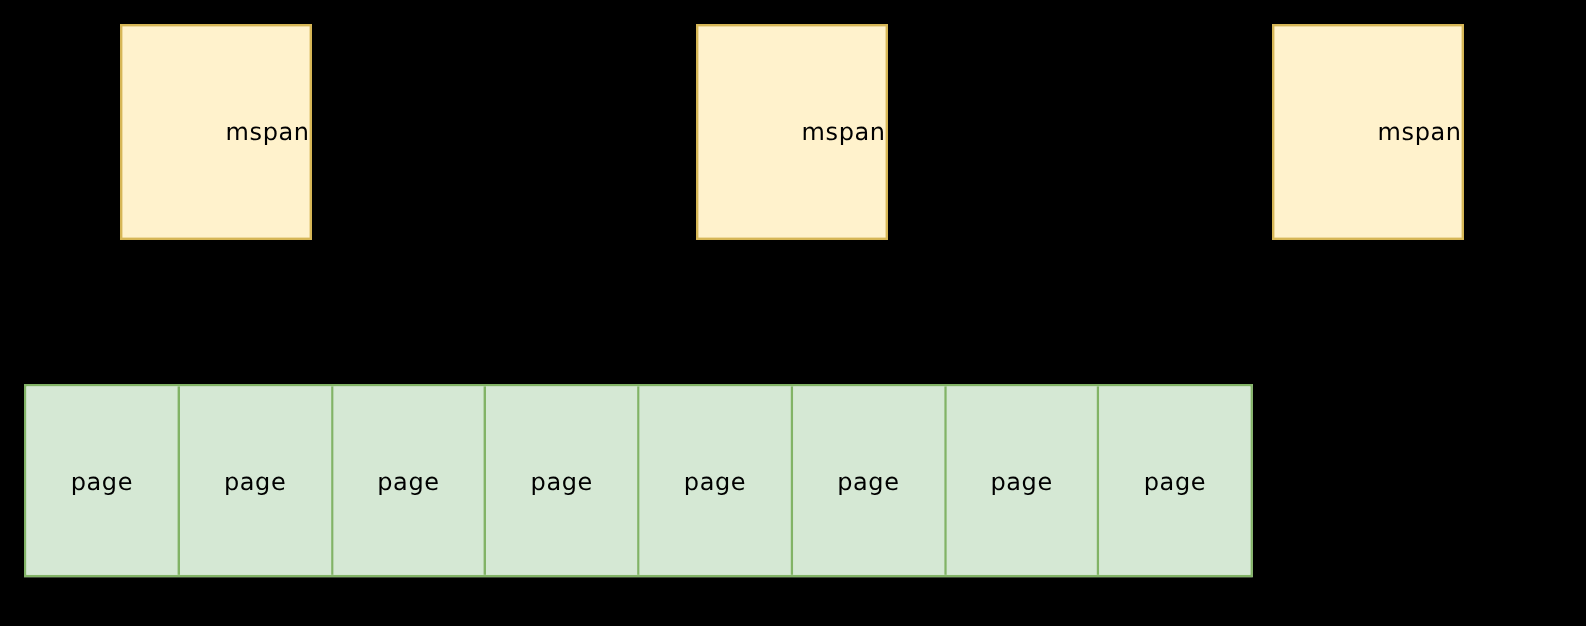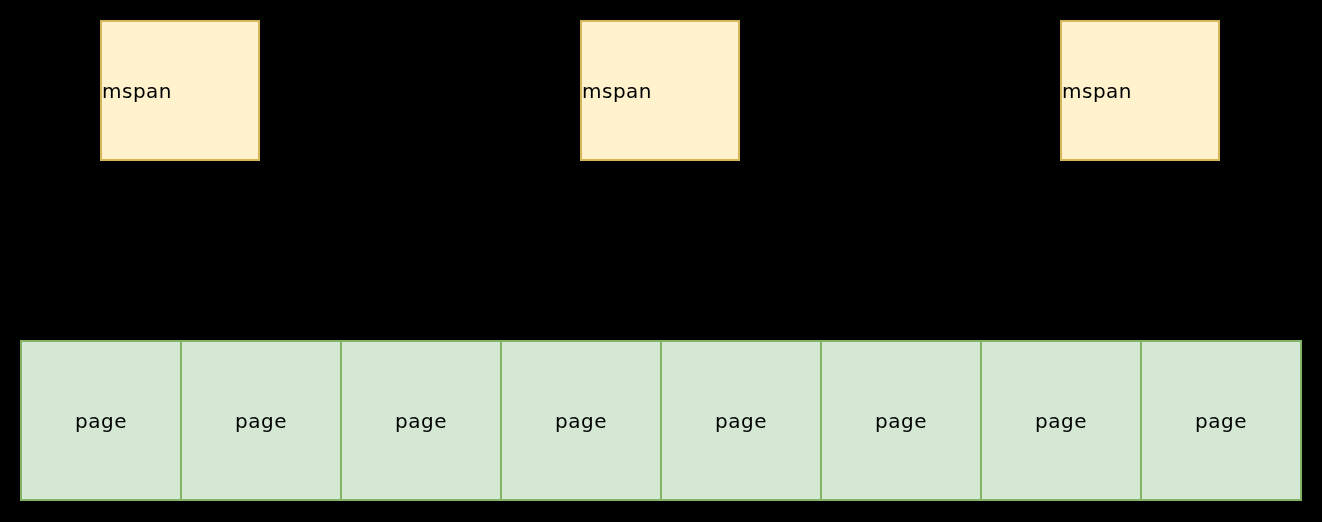--- a/index.html
+++ b/index.html
@@ -16,42 +16,42 @@
   }
   .canvas {
     position: absolute;
     inset: 0;
     background: #000000;
   }
   .mspan-box {
     position: absolute;
     top: 20px;
     width: 160px;
-    height: 141px;
+    height: 180px;
     box-sizing: border-box;
     background: #fff2cc;
     border: 2px solid #d6b656;
     display: flex;
     align-items: center;
-    justify-content: flex-start;
+    justify-content: flex-end;
   }
   .mspan-box .label {
     font-size: 20px;
     color: #000000;
     letter-spacing: 0.5px;
   }
   #mspan-0 { left: 100px; }
   #mspan-1 { left: 580px; }
   #mspan-2 { left: 1060px; }
 
   .page-row {
     position: absolute;
     left: 20px;
-    top: 340px;
-    width: 1282px;
+    top: 320px;
+    width: 1024px;
     height: 161px;
     box-sizing: border-box;
     background: #d5e8d4;
     border: 2px solid #82b366;
     display: flex;
   }
   .page-cell {
     flex: 1 1 0;
     box-sizing: border-box;
     border-right: 2px solid #82b366;

